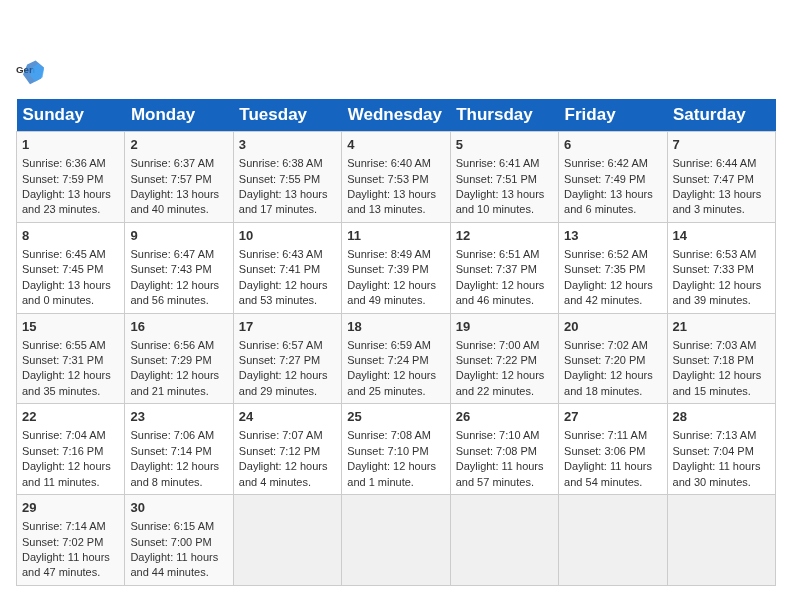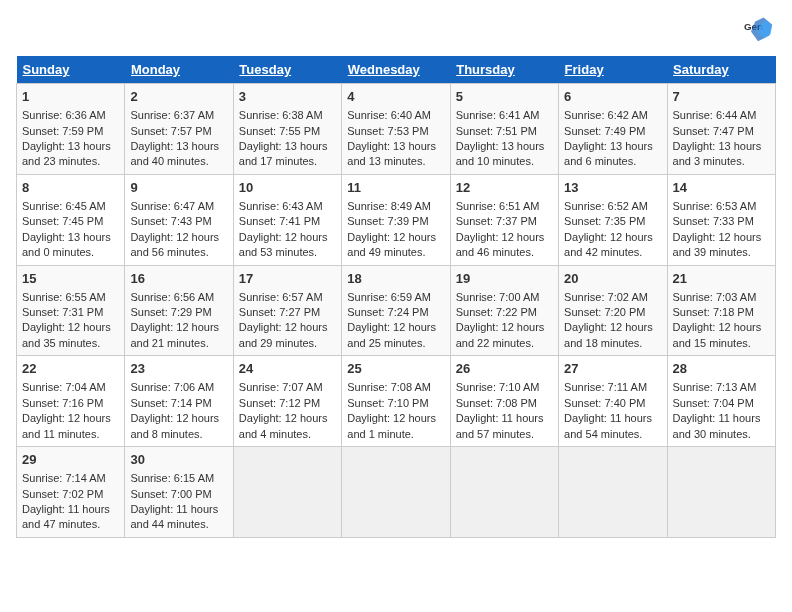--- a/index.html
+++ b/index.html
@@ -5,23 +5,24 @@
     * { margin: 0; padding: 0; box-sizing: border-box; }
     body {
       font-family: Arial, sans-serif;
       background: #fff;
       width: 792px;
       min-height: 612px;
       padding: 16px;
     }
     .header {
       display: flex;
-      justify-content: flex-end;
+      justify-content: flex-start;
       align-items: flex-start;
       margin-bottom: 12px;
+      margin-top: 43px;
     }
     .logo {
       display: flex;
       align-items: center;
       gap: 4px;
     }
     .logo-text-general {
       font-size: 18px;
       font-weight: bold;
       color: #333;
@@ -50,23 +51,22 @@
     table {
       width: 100%;
       border-collapse: collapse;
       font-size: 11px;
     }
     thead tr th {
       background-color: #1565c0;
       color: #fff;
       text-align: left;
       padding: 6px 6px;
-      font-size: 13px;
-      font-weight: bold;
-      text-decoration: underline;
+      font-size: 17px;
+      font-weight: bold;
     }
     tbody tr td {
       border: 1px solid #ccc;
       vertical-align: top;
       padding: 4px 5px;
       height: 80px;
       width: 108px;
       background: #fff;
       color: #333;
       line-height: 1.4;
@@ -302,21 +302,21 @@
         <td>
           <span class="day-num">26</span>
           <div>Sunrise: 7:10 AM</div>
           <div>Sunset: 7:08 PM</div>
           <div>Daylight: 11 hours</div>
           <div>and 57 minutes.</div>
         </td>
         <td>
           <span class="day-num">27</span>
           <div>Sunrise: 7:11 AM</div>
-          <div>Sunset: 7:40 PM</div>
+          <div>Sunset: 3:06 PM</div>
           <div>Daylight: 11 hours</div>
           <div>and 54 minutes.</div>
         </td>
         <td>
           <span class="day-num">28</span>
           <div>Sunrise: 7:13 AM</div>
           <div>Sunset: 7:04 PM</div>
           <div>Daylight: 11 hours</div>
           <div>and 30 minutes.</div>
         </td>

